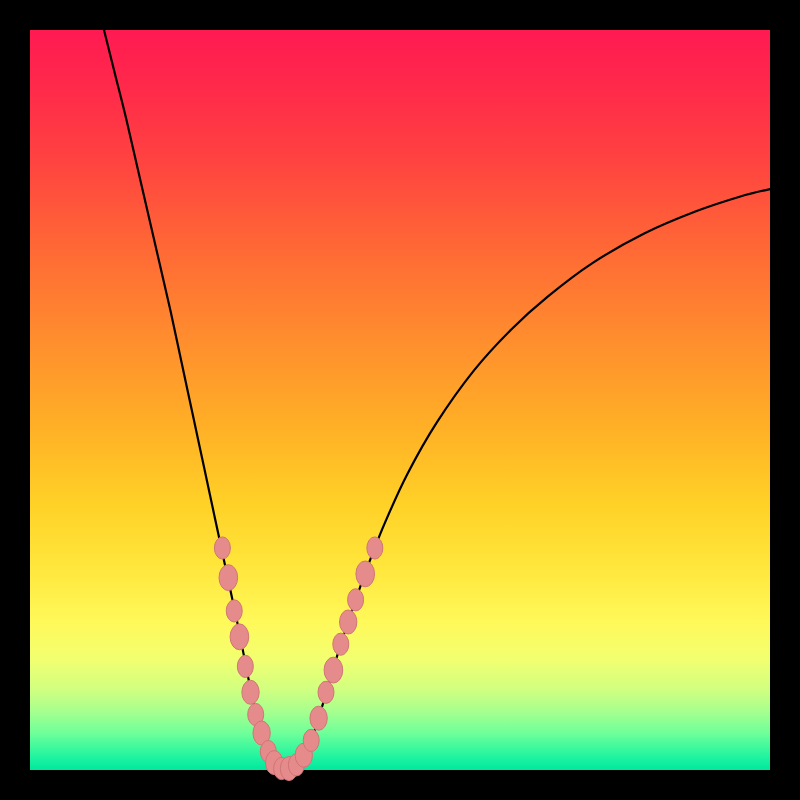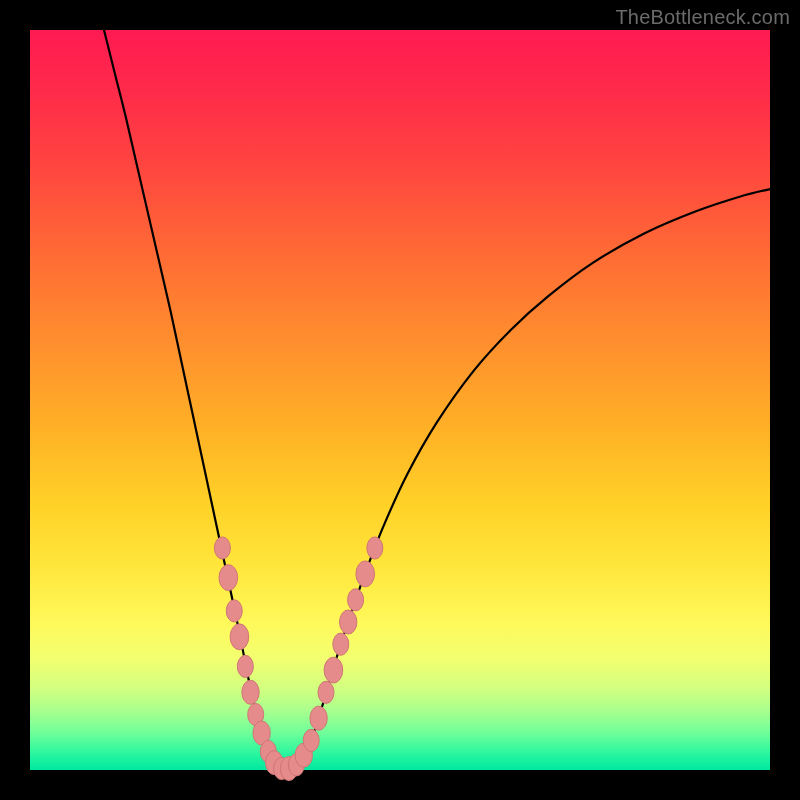--- a/index.html
+++ b/index.html
@@ -59,21 +59,20 @@
     top: 0;
     width: 740px;
     height: 740px;
     overflow: visible;
   }
 </style>
 </head>
 <body>
 
 <div class="frame">
-  <div class="watermark">TheBottleneck.com</div>
   <div class="plot-area">
     <svg class="overlay" viewBox="0 0 740 740">
       <path id="curve-path" fill="none" stroke="#000000" stroke-width="2.2" stroke-linecap="round" d="M 74.00 0.00 C 75.85 7.40, 81.40 29.60, 85.10 44.40 C 88.80 59.20, 92.50 73.38, 96.20 88.80 C 99.90 104.22, 103.60 120.87, 107.30 136.90 C 111.00 152.93, 114.70 168.97, 118.40 185.00 C 122.10 201.03, 125.80 217.07, 129.50 233.10 C 133.20 249.13, 136.90 264.55, 140.60 281.20 C 144.30 297.85, 148.00 315.73, 151.70 333.00 C 155.40 350.27, 159.10 367.53, 162.80 384.80 C 166.50 402.07, 170.20 419.33, 173.90 436.60 C 177.60 453.87, 181.30 471.13, 185.00 488.40 C 188.70 505.67, 192.40 522.93, 196.10 540.20 C 199.80 557.47, 204.12 577.20, 207.20 592.00 C 210.28 606.80, 212.13 616.67, 214.60 629.00 C 217.07 641.33, 219.53 654.90, 222.00 666.00 C 224.47 677.10, 226.93 686.97, 229.40 695.60 C 231.87 704.23, 234.33 711.63, 236.80 717.80 C 239.27 723.97, 241.73 728.90, 244.20 732.60 C 246.67 736.30, 249.13 738.77, 251.60 740.00 C 254.07 741.23, 256.53 740.62, 259.00 740.00 C 261.47 739.38, 263.93 738.77, 266.40 736.30 C 268.87 733.83, 271.33 729.52, 273.80 725.20 C 276.27 720.88, 278.73 716.57, 281.20 710.40 C 283.67 704.23, 285.52 698.07, 288.60 688.20 C 291.68 678.33, 296.00 663.53, 299.70 651.20 C 303.40 638.87, 306.48 627.77, 310.80 614.20 C 315.12 600.63, 320.67 583.98, 325.60 569.80 C 330.53 555.62, 335.47 542.05, 340.40 529.10 C 345.33 516.15, 349.03 506.28, 355.20 492.10 C 361.37 477.92, 368.77 460.65, 377.40 444.00 C 386.03 427.35, 395.90 409.47, 407.00 392.20 C 418.10 374.93, 431.67 355.82, 444.00 340.40 C 456.33 324.98, 468.67 312.03, 481.00 299.70 C 493.33 287.37, 504.43 277.50, 518.00 266.40 C 531.57 255.30, 546.37 243.58, 562.40 233.10 C 578.43 222.62, 596.93 212.13, 614.20 203.50 C 631.47 194.87, 649.97 187.47, 666.00 181.30 C 682.03 175.13, 698.07 170.20, 710.40 166.50 C 722.73 162.80, 735.07 160.33, 740.00 159.10"></path>
       <g id="markers-group">
           <ellipse cx="192.40" cy="518.00" rx="7.99" ry="11.10" fill="#e58b8b" stroke="#d07575" stroke-width="1"></ellipse>
           <ellipse cx="198.32" cy="547.60" rx="9.32" ry="12.95" fill="#e58b8b" stroke="#d07575" stroke-width="1"></ellipse>
           <ellipse cx="204.24" cy="580.90" rx="7.99" ry="11.10" fill="#e58b8b" stroke="#d07575" stroke-width="1"></ellipse>
           <ellipse cx="209.42" cy="606.80" rx="9.32" ry="12.95" fill="#e58b8b" stroke="#d07575" stroke-width="1"></ellipse>
           <ellipse cx="215.34" cy="636.40" rx="7.99" ry="11.10" fill="#e58b8b" stroke="#d07575" stroke-width="1"></ellipse>
           <ellipse cx="220.52" cy="662.30" rx="8.66" ry="12.03" fill="#e58b8b" stroke="#d07575" stroke-width="1"></ellipse>

